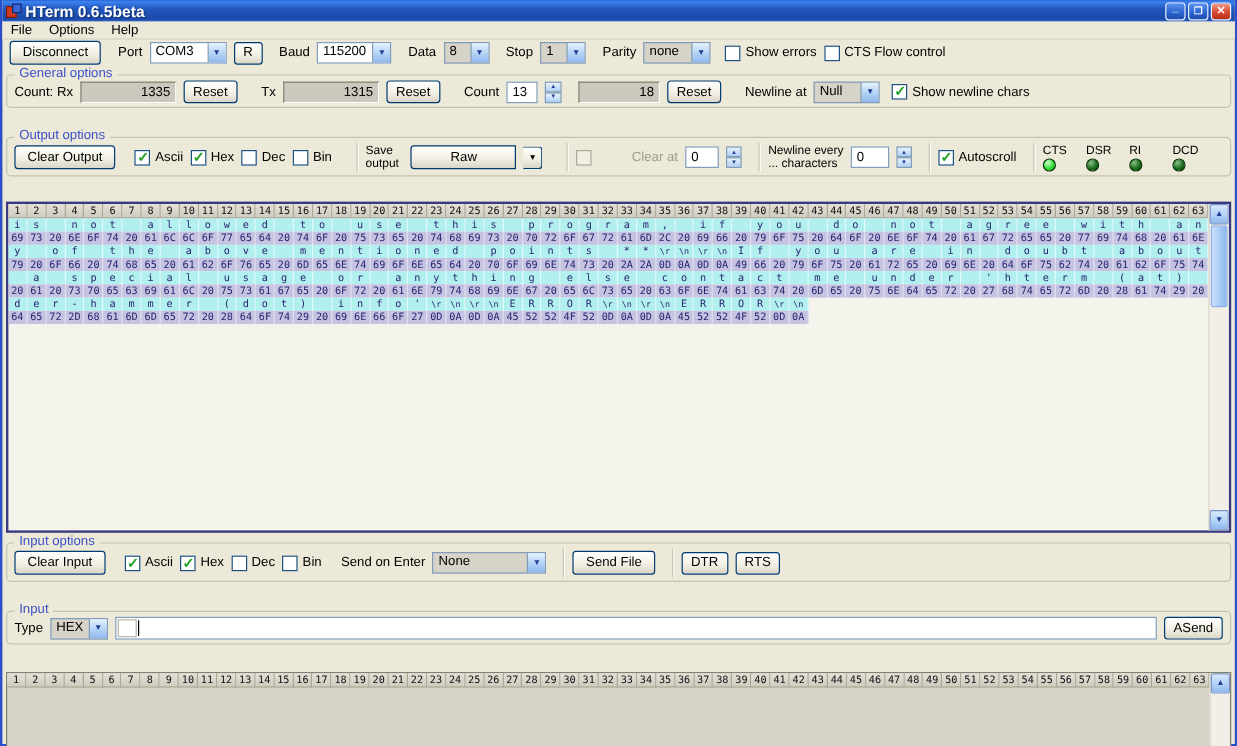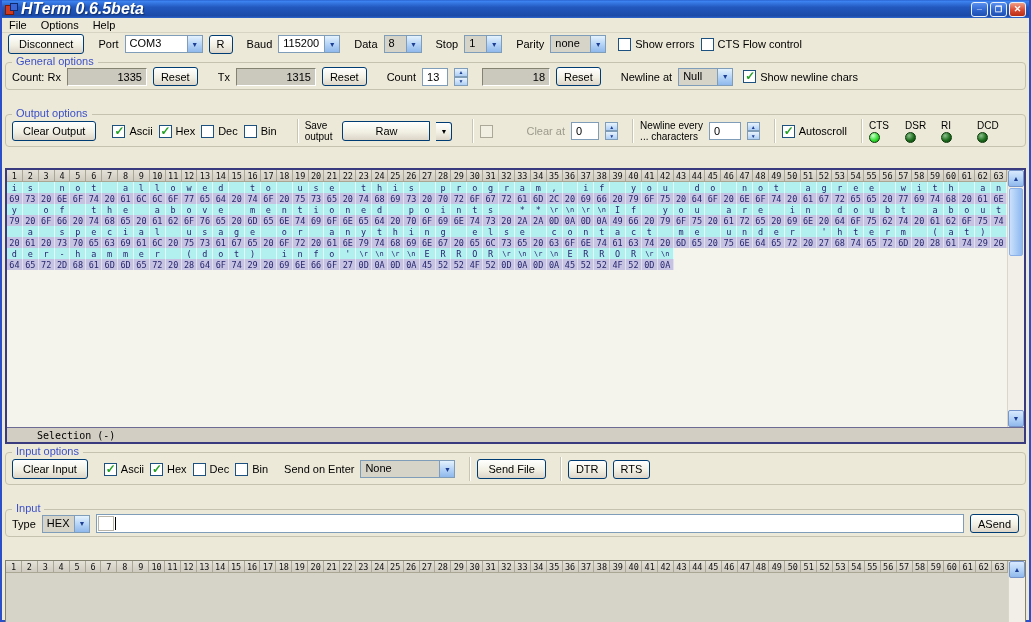--- a/index.html
+++ b/index.html
@@ -7,21 +7,21 @@
   body { font-family:"Liberation Sans", sans-serif; font-size:11px; color:#000; }
   .app { width:1031px; height:622px; background:#ECE9D8; display:flex; flex-direction:column;
          border-left:2px solid #2A4FC8; border-right:2px solid #2A4FC8; border-bottom:2px solid #2A4FC8; }
 
   
   .titlebar { height:18px; flex:0 0 18px; display:flex; align-items:center; padding:0 3px;
     background:linear-gradient(#2964D0 0%, #3C82F0 8%, #2258BE 40%, #1B4AA8 88%, #2E66CC 100%); }
   .appicon { width:12px; height:12px; margin-right:4px; position:relative; flex:0 0 12px; }
   .appicon::before { content:""; position:absolute; left:0; top:2px; width:7px; height:8px; background:#D03A20; border:1px solid #801800; }
   .appicon::after { content:""; position:absolute; left:5px; top:0px; width:6px; height:6px; background:#3A66D8; border:1px solid #102A70; }
-  .apptitle { color:#fff; font-weight:bold; font-size:16px; text-shadow:1px 1px 1px #10306E; flex:1;font-style:italic; }
+  .apptitle { color:#fff; font-weight:bold; font-size:13px; text-shadow:1px 1px 1px #10306E; flex:1; }
   .wbtn { width:17px; height:15px; margin-left:2px; border-radius:3px; border:1px solid #E8F0FC;
           display:flex; align-items:center; justify-content:center; color:#fff; font-size:9px; font-weight:bold;
           background:linear-gradient(#5A90EE,#2B62CC 60%,#1E4FB0); }
   .wbtn.close { background:linear-gradient(#F0A088,#DD5038 50%,#B92C14); }
   .wbtn.min::after { content:"_"; position:relative; top:-3px; }
   .wbtn.rest::after { content:"❐"; font-size:8px; }
   .wbtn.close::after { content:"✕"; }
 
   
   .menubar { height:15px; flex:0 0 15px; background:#ECE9D8; display:flex; align-items:center; border-bottom:1px solid #D8D4C4; }
@@ -131,21 +131,21 @@
 
   <div class="menubar">
       <span class="menu-item">File</span>
       <span class="menu-item">Options</span>
       <span class="menu-item">Help</span>
     </div>
 
   <div class="toolbar">
     <button class="btn">Disconnect</button>
     <span class="lbl" style="margin-left:8px">Port</span>
-    <span class="combo" style="width:78px">
+    <span class="combo" style="width:64px">
       <span class="cval">COM3</span>
       <span class="carrow"></span>
     </span>
     <button class="btn small">R</button>
     <span class="lbl" style="margin-left:8px">Baud</span>
     <span class="combo" style="width:62px">
       <span class="cval">115200</span>
       <span class="carrow"></span>
     </span>
     <span class="lbl" style="margin-left:8px">Data</span>
@@ -870,21 +870,20 @@
           </div>
           <div class="gfill"></div>
         </div>
       <div class="sbar">
         <span class="sbtn up"></span>
         <span class="sthumb"></span>
         <span class="strack"></span>
         <span class="sbtn dn"></span>
       </div>
     </div>
-    <div class="selstrip">Selection (-)</div>
   </div>
 
   <div class="group">
     <span class="cap">Input options</span>
     <div class="row">
       <button class="btn">Clear Input</button>
       <span class="row" style="margin-left:10px" id="in-formats">
           <span class="cbwrap">
             <span class="cb checked"></span>
             <span>Ascii</span>

